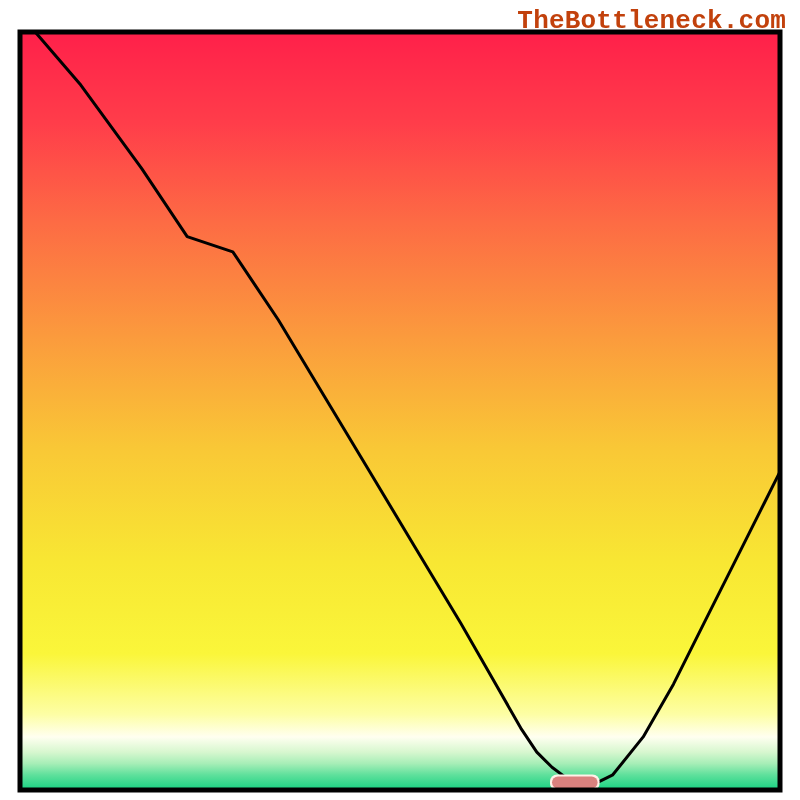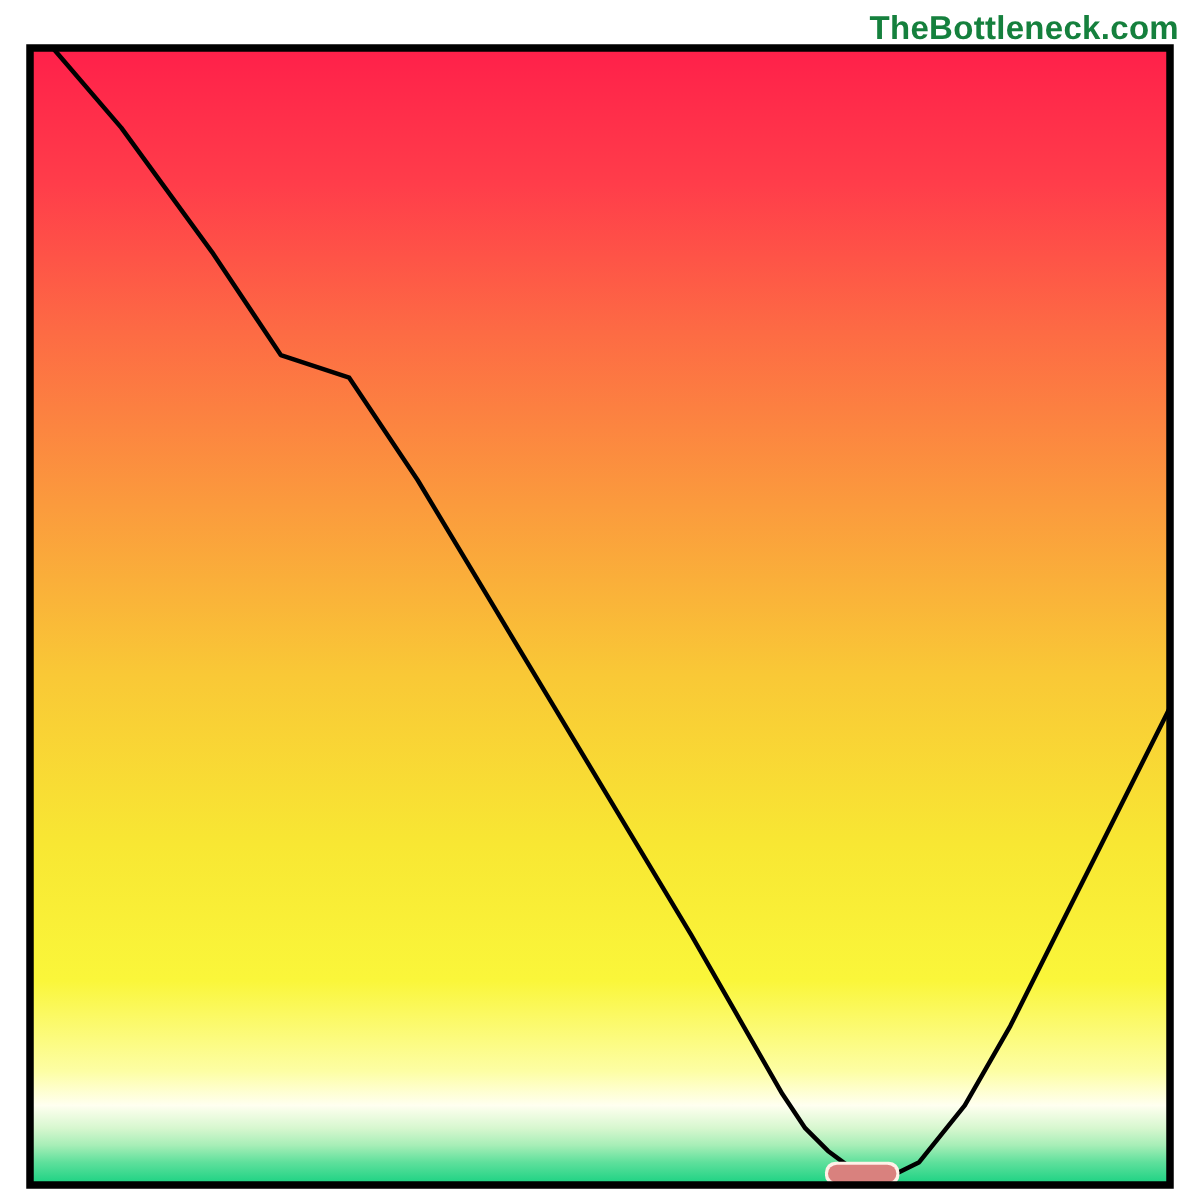--- a/index.html
+++ b/index.html
@@ -12,24 +12,25 @@
   }
   .stage {
     position: relative;
     width: 800px;
     height: 800px;
   }
   .watermark {
     position: absolute;
     top: 6px;
     right: 14px;
-    font-size: 22px;
+    font-size: 26px;
     font-weight: 600;
-    color: #15803d;
+    color: #c2410c;
     letter-spacing: 0.2px;
+    font-family: Liberation Mono, monospace;
   }
   svg.chart {
     position: absolute;
     left: 0;
     top: 0;
   }
 </style>
 </head>
 <body>
 

